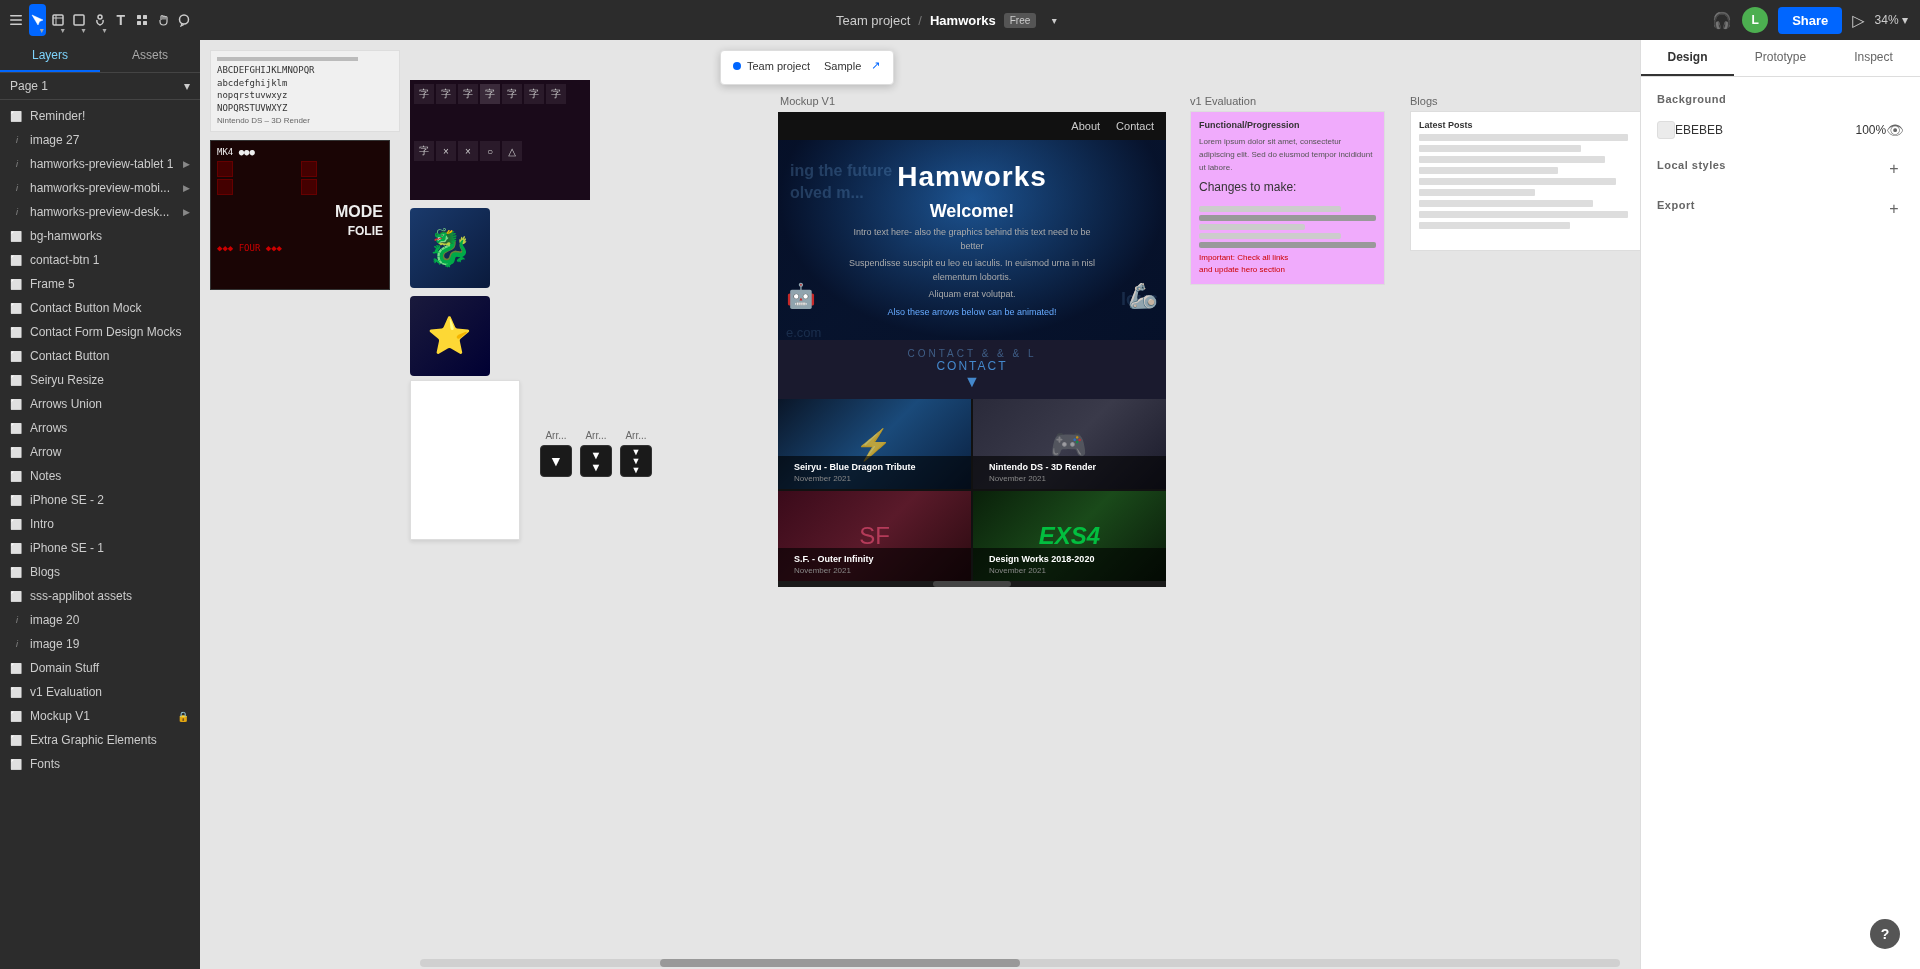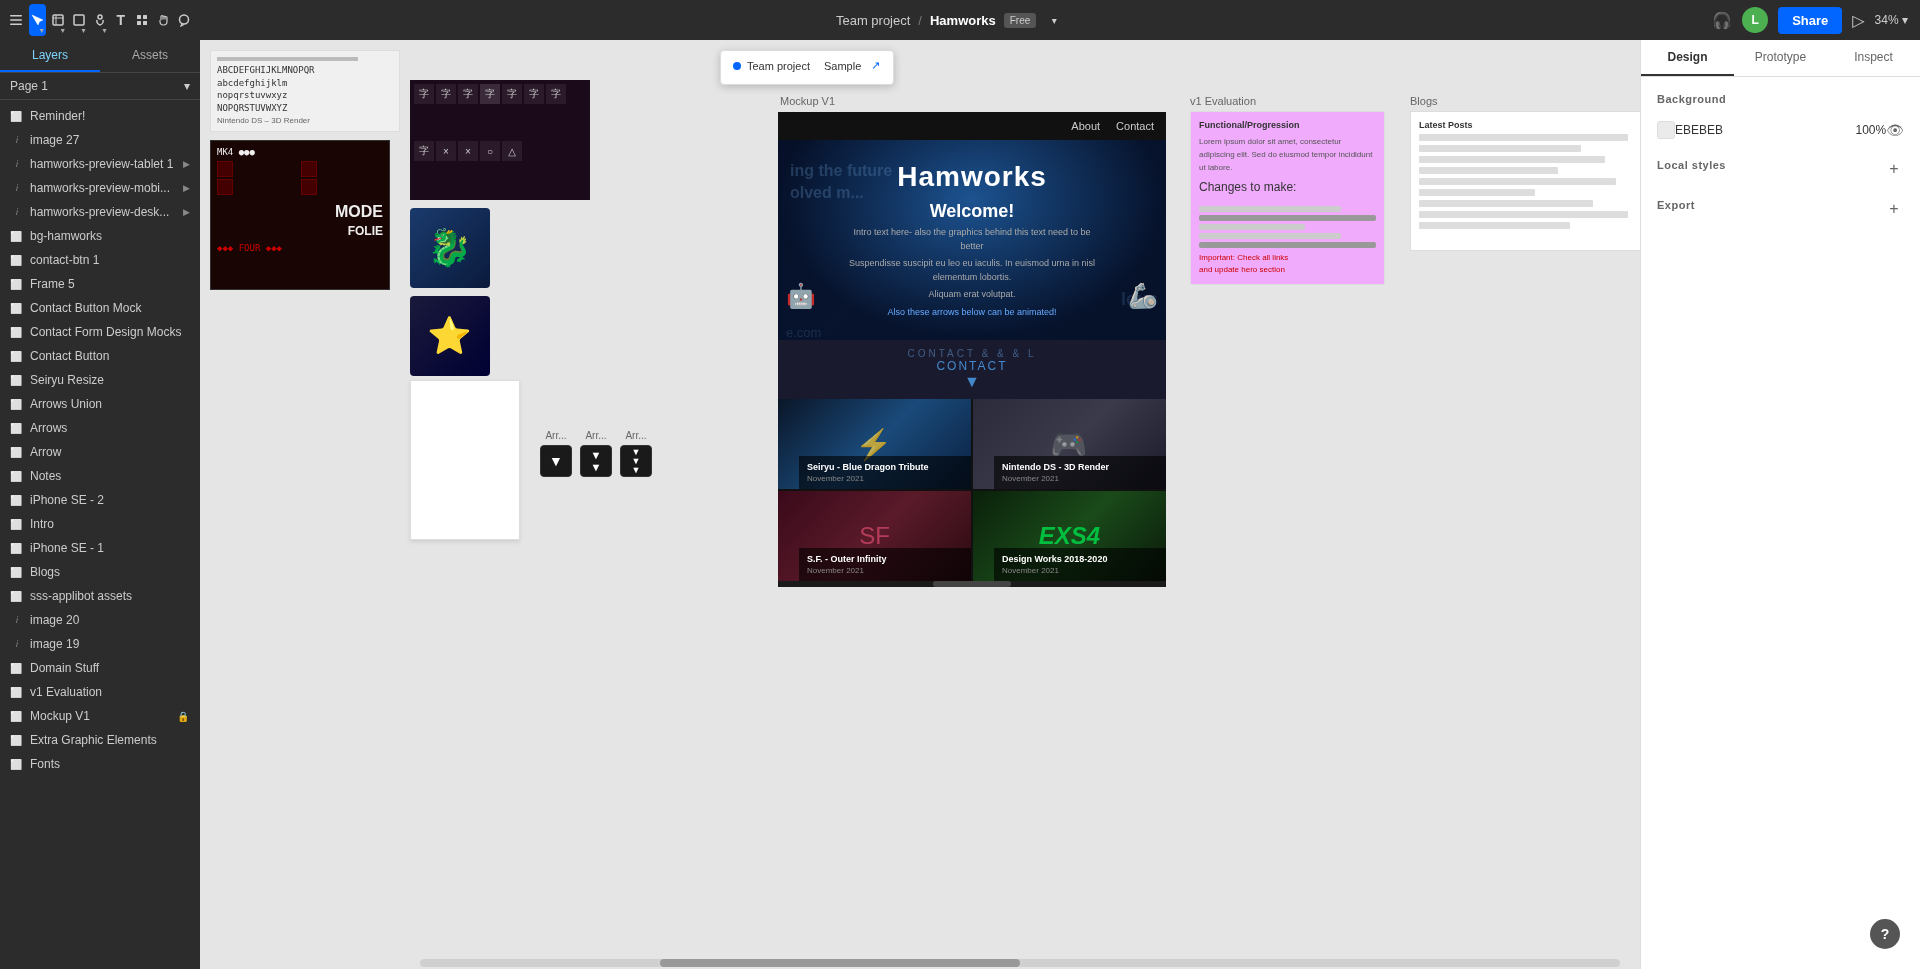--- a/index.html
+++ b/index.html
@@ -68,21 +68,21 @@
     .hero-intro { color: #aaa; font-size: 9px; text-align: center; max-width: 260px; position: relative; z-index: 1; margin-top: 4px; line-height: 1.5; }
     .contact-bar { background: #1a1a2e; padding: 8px 12px; text-align: center; }
     .contact-text { color: #4488cc; font-size: 12px; letter-spacing: 2px; }
     .arrow-down { color: #4488cc; font-size: 16px; text-align: center; display: block; }
     .portfolio-grid { display: grid; grid-template-columns: 1fr 1fr; gap: 2px; background: #111; }
     .portfolio-item { position: relative; height: 90px; overflow: hidden; }
     .portfolio-img-1 { background: linear-gradient(135deg, #1a3a5c, #0a1628); }
     .portfolio-img-2 { background: linear-gradient(135deg, #2a2a3a, #1a1a2a); }
     .portfolio-img-3 { background: linear-gradient(135deg, #3a1a2a, #1a0a10); }
     .portfolio-img-4 { background: linear-gradient(135deg, #0a2a0a, #0a1a0a); }
-    .portfolio-overlay { position: absolute; bottom: 0; left: 0; right: 0; background: rgba(0,0,0,0.6); padding: 6px 8px; margin-left: 21px; }
+    .portfolio-overlay { position: absolute; bottom: 0; left: 0; right: 0; background: rgba(0,0,0,0.6); padding: 6px 16px; }
     .portfolio-title { color: #fff; font-size: 9px; font-weight: 600; }
     .portfolio-date { color: #888; font-size: 8px; margin-top: 2px; }
     .robot-char { position: absolute; left: 8px; bottom: 30px; z-index: 2; font-size: 24px; }
     .robot-char2 { position: absolute; right: 8px; bottom: 30px; z-index: 2; font-size: 24px; }
 
     .mode-img { width: 180px; height: 150px; background: #1a0505; border: 1px solid #333; display: flex; flex-direction: column; padding: 6px; }
     .mode-top { color: #eee; font-size: 9px; font-family: monospace; }
     .mode-red { color: #cc0000; font-size: 9px; font-family: monospace; }
     .mode-big { color: #eee; font-size: 16px; font-weight: 900; text-align: right; margin: 4px 0; }
 

